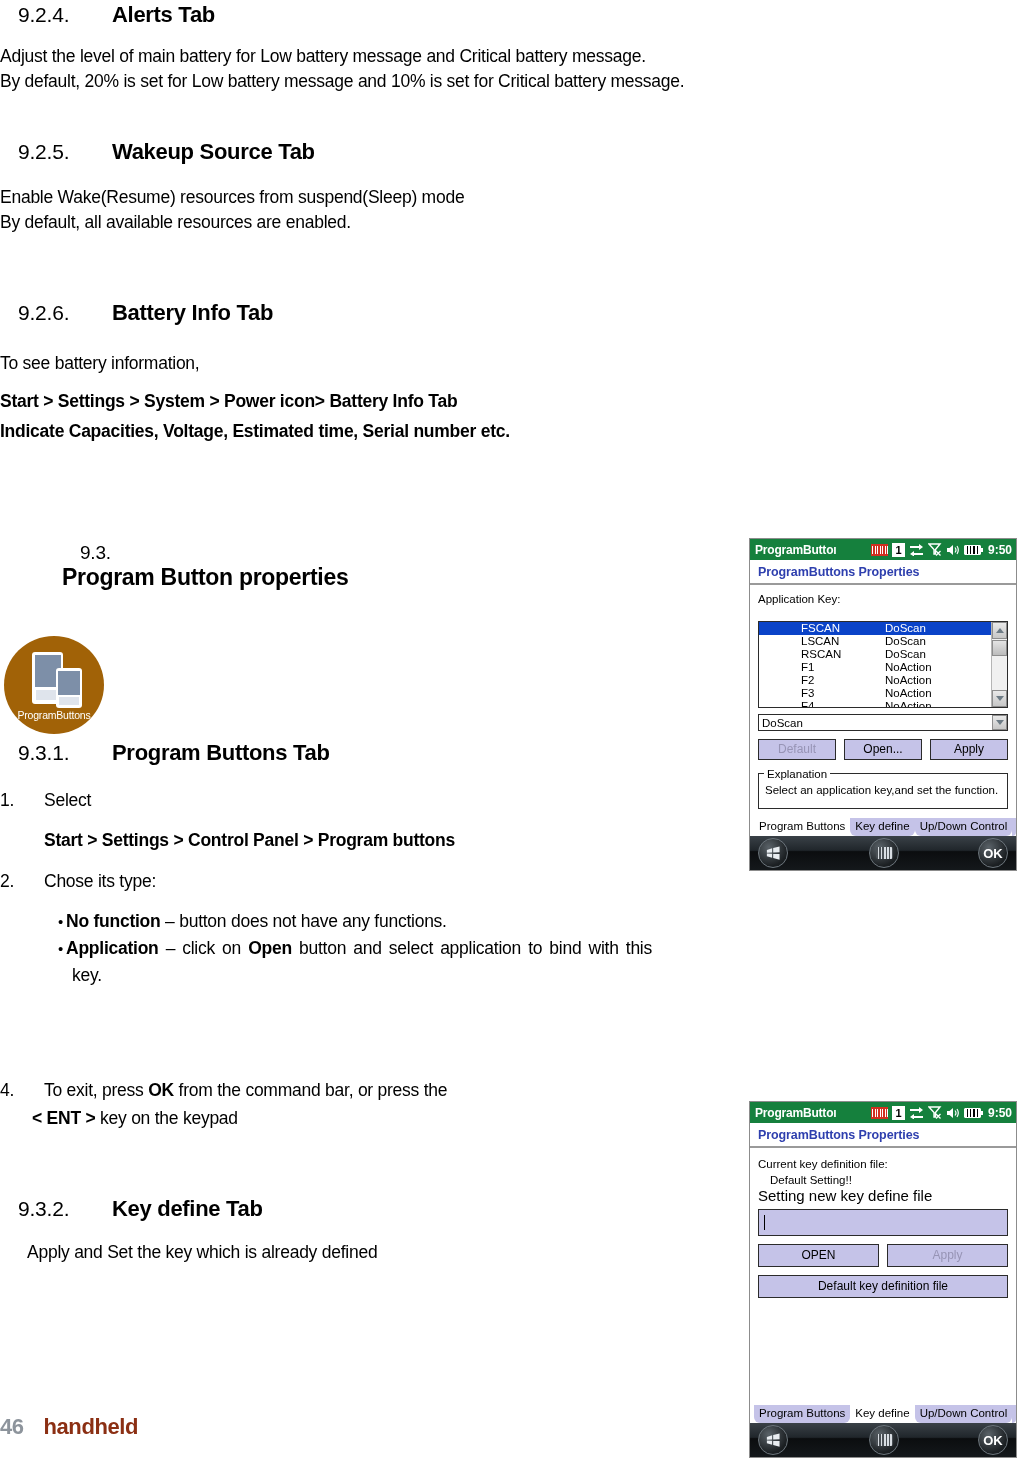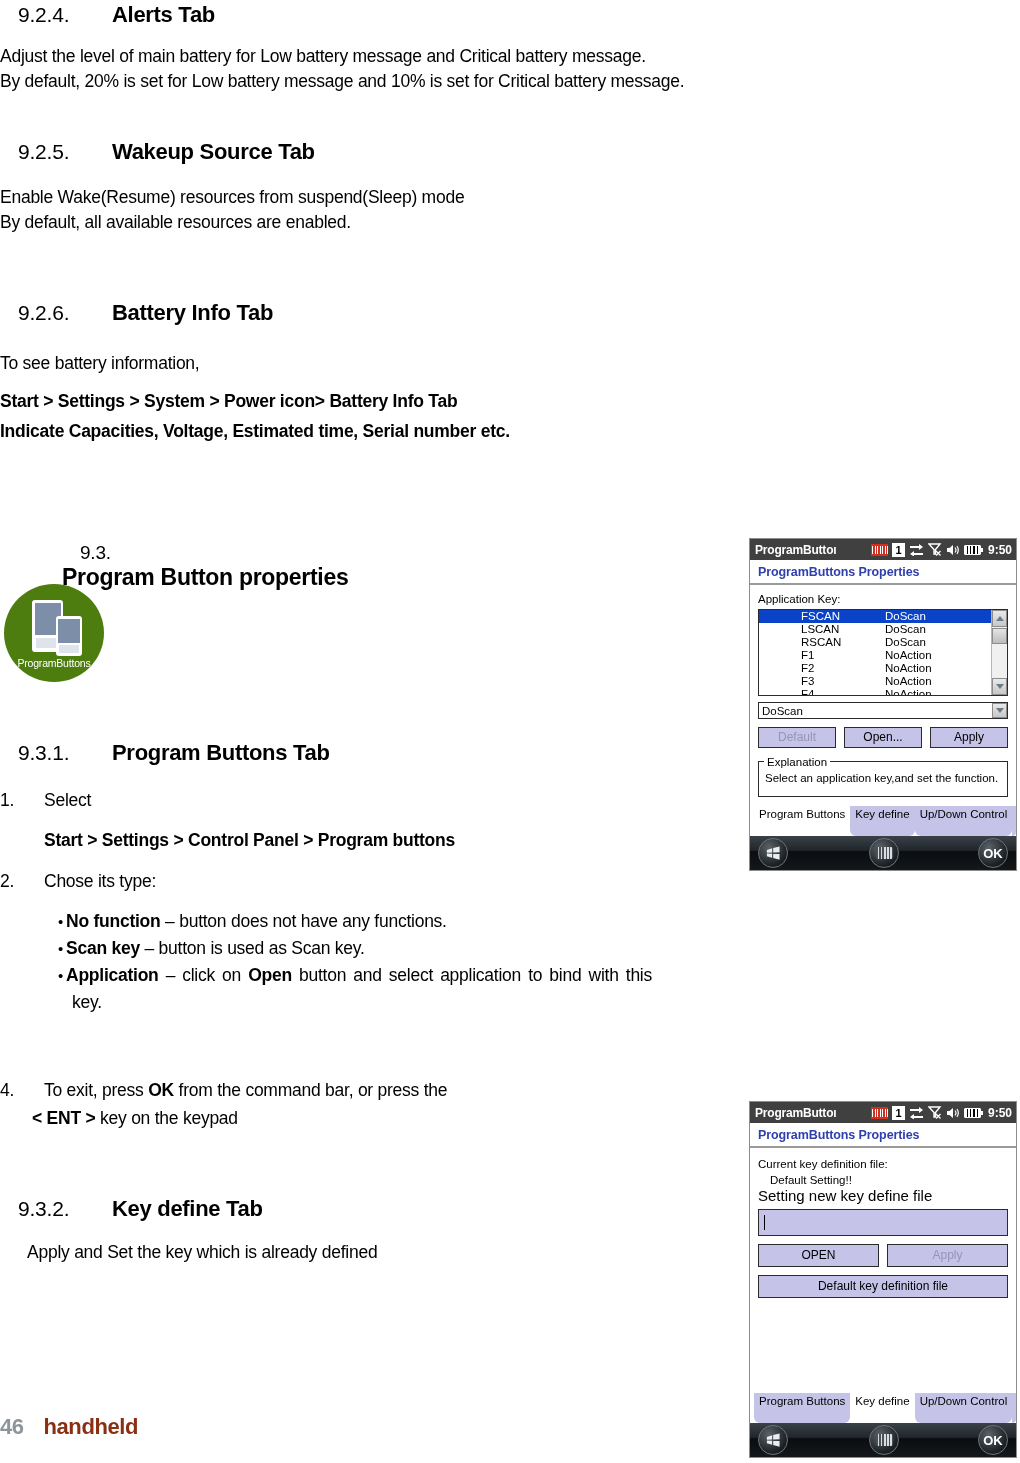--- a/index.html
+++ b/index.html
@@ -102,25 +102,25 @@
     font-weight: bold;
     color: #8b2f13;
     margin-left: 20px;
     letter-spacing: -0.4px;
   }
 
   
   .appicon {
     position: absolute;
     left: 4px;
-    top: 584px;
+    top: 636px;
     width: 100px;
     height: 98px;
     border-radius: 50%;
-    background: #4d7c0f;
+    background: #a16207;
     overflow: hidden;
   }
   .appicon .dev-big {
     position: absolute;
     left: 28px; top: 16px;
     width: 31px; height: 52px;
     background: #ffffff;
     border-radius: 3px;
   }
   .appicon .dev-big-scr {
@@ -169,21 +169,21 @@
     position: absolute;
     width: 268px;
     background: #ffffff;
     border: 1px solid #8c8c8c;
     box-sizing: border-box;
     font-size: 11.5px;
     color: #000;
   }
   .pda .titlebar {
     height: 21px;
-    background: #404040;
+    background: #15803d;
     display: flex;
     align-items: center;
     padding: 0 4px 0 5px;
     box-sizing: border-box;
     overflow: hidden;
   }
   .pda .titlebar .tname {
     color: #ffffff;
     font-weight: bold;
     font-size: 12px;
@@ -249,21 +249,21 @@
     border-bottom: 2px solid #9a9a9a;
     letter-spacing: -0.1px;
   }
   .pda .body {
     padding: 8px 8px 0 8px;
     background: #ffffff;
     min-height: 10px;
   }
   .pda .fieldlabel {
     font-size: 11.5px;
-    margin-bottom: 4px;
+    margin-bottom: 16px;
   }
 
   
   .listbox {
     border: 1px solid #2b2b2b;
     height: 85px;
     position: relative;
     overflow: hidden;
     background: #ffffff;
   }
@@ -372,21 +372,21 @@
 
   
   .tabs {
     display: flex;
     align-items: flex-end;
     padding: 0 0 0 4px;
     background: #ffffff;
   }
   .tab {
     font-size: 11.5px;
-    padding: 2px 5px 16px 5px;
+    padding: 2px 5px 4px 5px;
     background: #c5c3e8;
     border-radius: 0 0 6px 6px;
     color: #000;
     white-space: nowrap;
   }
   .tab.active { background: #ffffff; }
   .tab-tail {
     width: 6px;
     align-self: stretch;
     background: #c5c3e8;
@@ -499,23 +499,20 @@
   <div class="para bold" style="position:absolute;left:44px;top:828px;">Start &gt; Settings &gt; Control Panel &gt; Program buttons</div>
 
   <div class="numitem" style="position:absolute;left:0;top:868px;">
     <span class="n">2.</span>
     <span class="t">Chose its type:</span>
   </div>
 
   <ul class="bullets" style="position:absolute;left:0;top:908px;width:740px;">
     <li>
       <span class="bu">•</span><span class="bold">No function</span><span> – button does not have any functions.</span>
-    </li>
-    <li>
-      <span class="bu">•</span><span class="bold">Scan key</span><span> – button is used as Scan key.</span>
     </li>
     <li class="just">
       <span class="bu">•</span><span class="bold">Application</span><span> – click on </span><span class="bold">Open</span><span> button and select application to bind with this key.</span>
     </li>
   </ul>
 
   <div class="numitem" style="position:absolute;left:0;top:1077px;">
     <span class="n">4.</span>
     <span class="t"><span>To exit, press </span><span class="bold">OK</span><span> from the command bar, or press the</span></span>
   </div>

